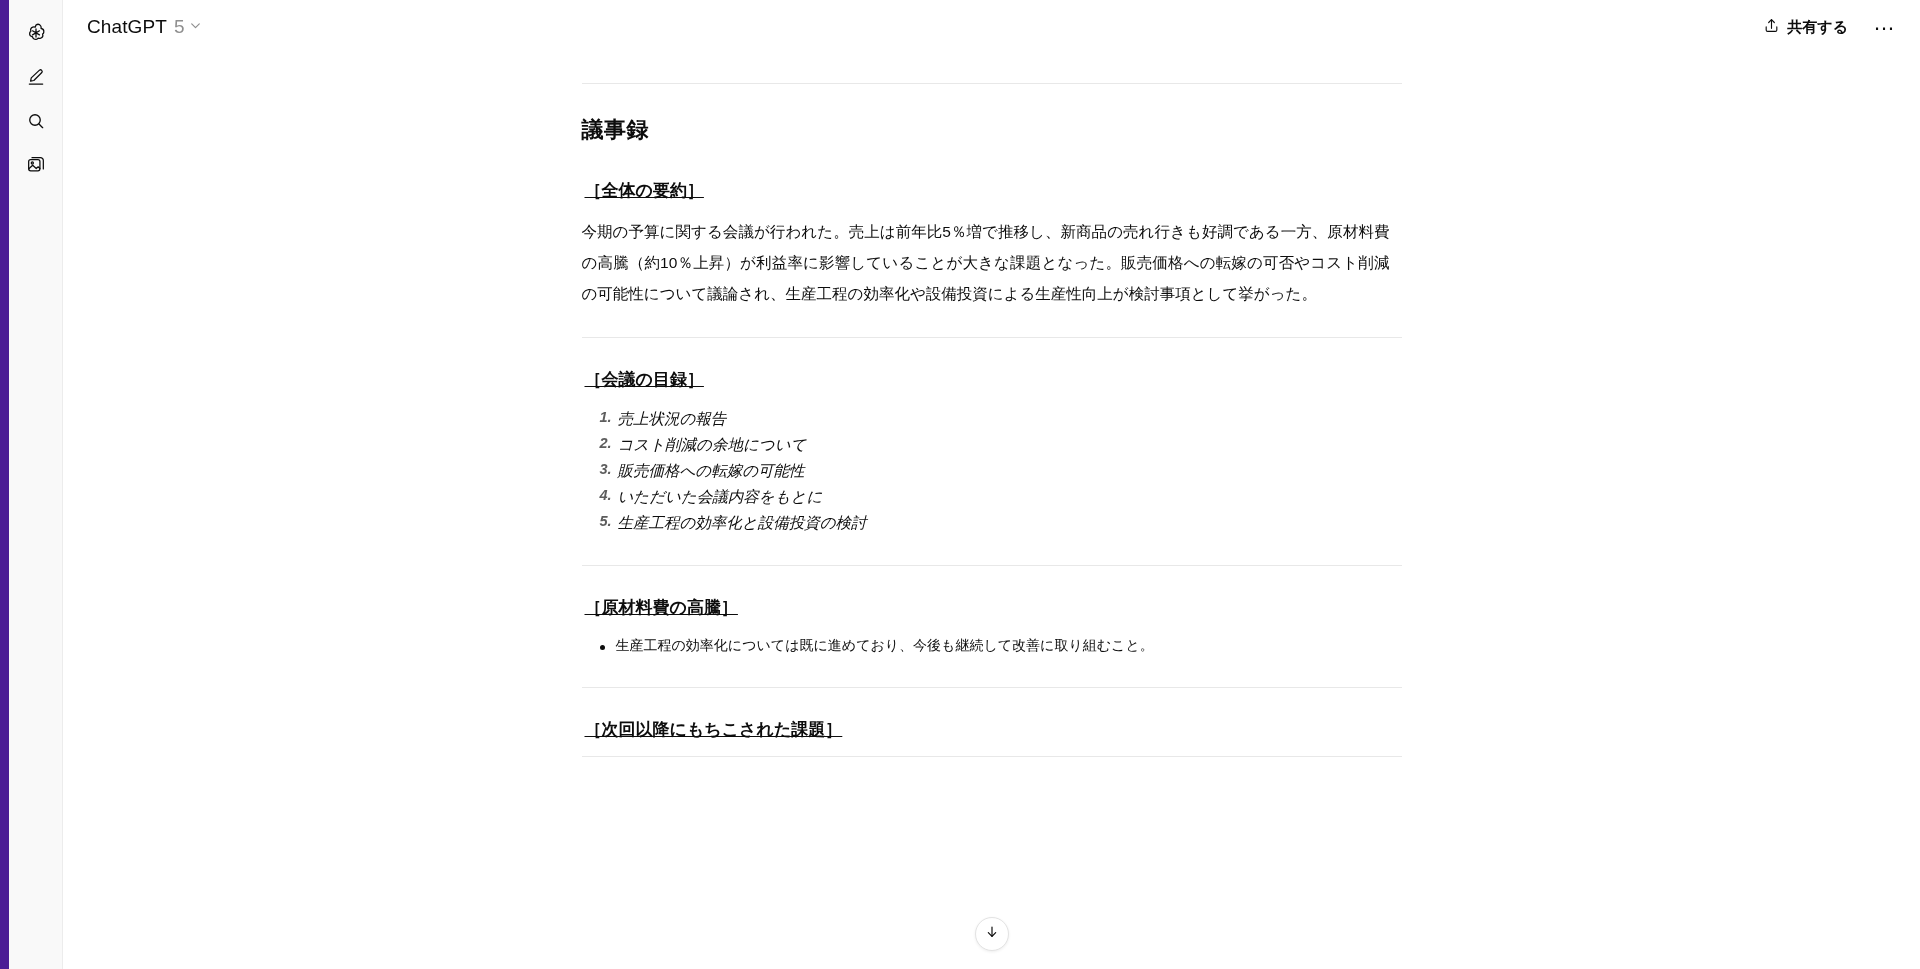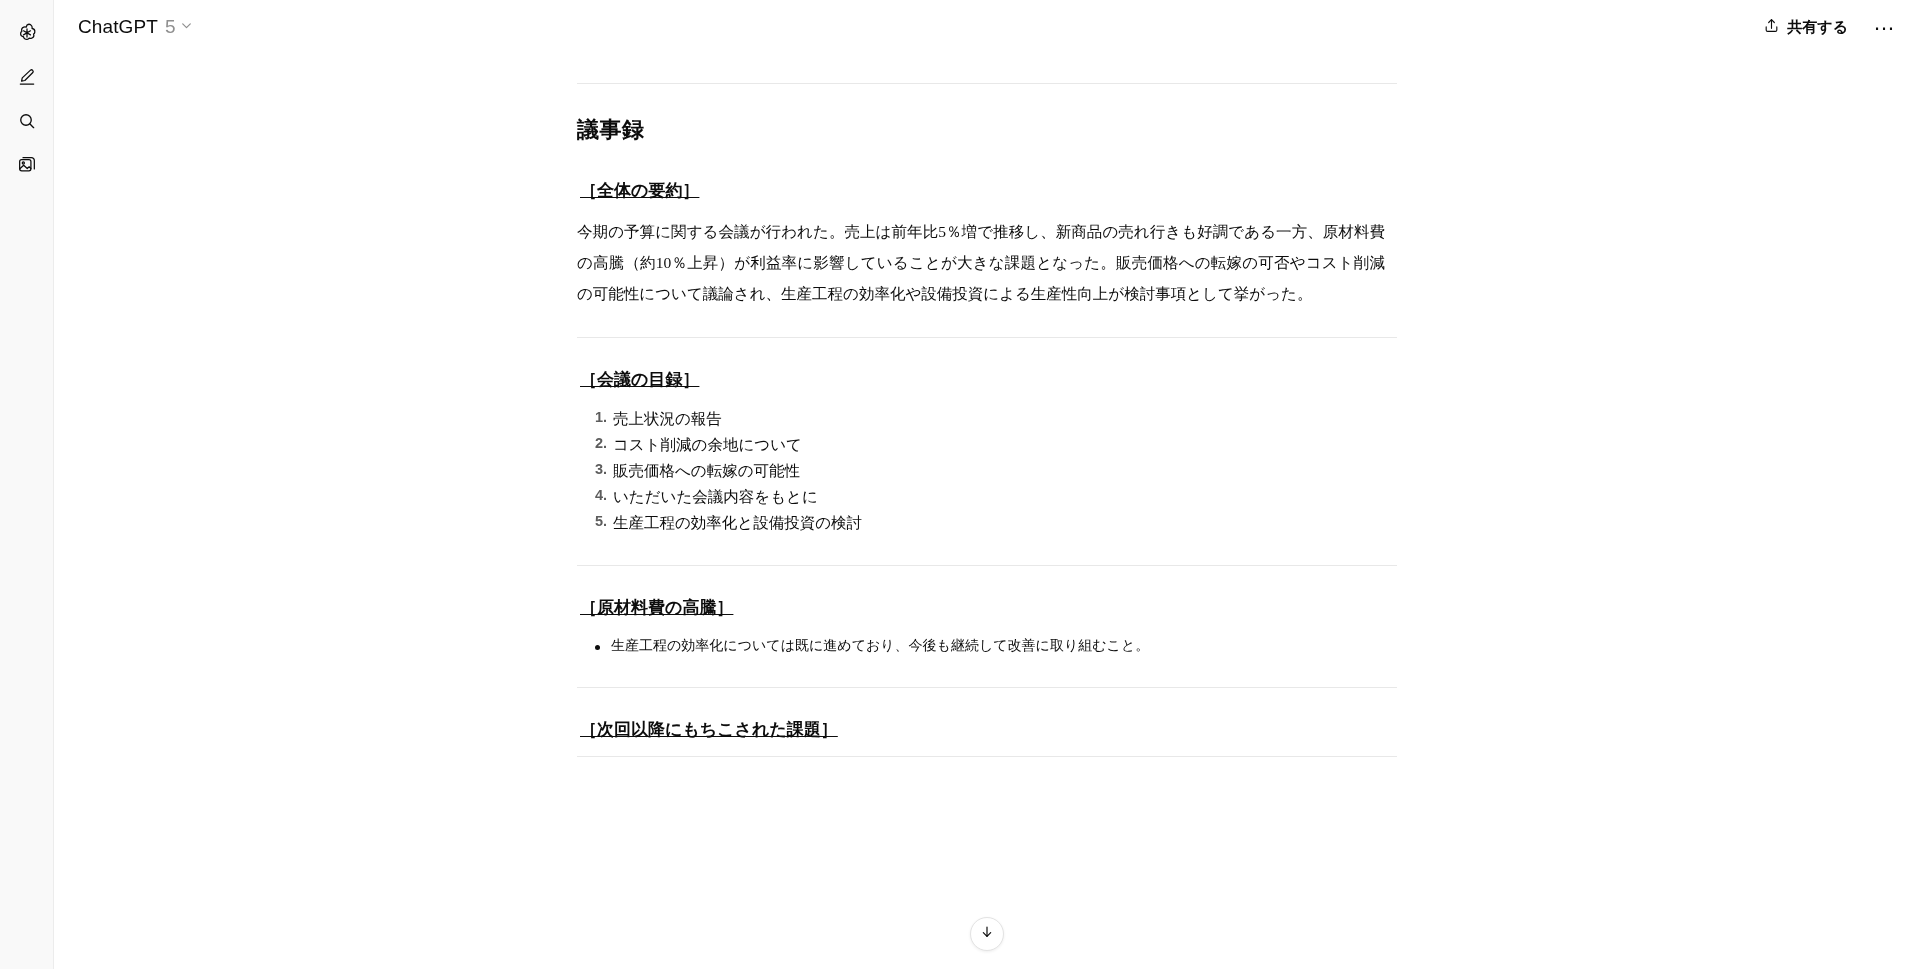--- a/index.html
+++ b/index.html
@@ -10,21 +10,22 @@
     background: #ffffff;
     font-family: "Liberation Sans", "DejaVu Sans", sans-serif;
     color: #0d0d0d;
   }
 
   #app {
     position: relative;
     width: 1920px;
     height: 969px;
     display: flex;
-    background: #a3a3a3;
+    background: #4c1d95;
+    padding-left: 9px;
   }
 
   
   .sidebar {
     width: 54px;
     flex: 0 0 54px;
     height: 969px;
     background: #f9f9f9;
     border-right: 1px solid #ececec;
     display: flex;
@@ -147,27 +148,27 @@
     font-weight: 700;
     margin: 0 0 10px 0;
     padding-left: 3px;
     text-decoration: underline;
   }
   .para {
     margin: 0 12px 28px 0;
     font-size: 15.5px;
     line-height: 2.0;
     text-align: justify;
-    font-family: Liberation Serif, serif;
   }
   ol.num-list {
     margin: 0 0 30px 0;
     padding-left: 34px;
     list-style: none;
     counter-reset: item;
+    font-style: italic;
   }
   ol.num-list li {
     counter-increment: item;
     position: relative;
     font-size: 15.5px;
     line-height: 1.62;
     padding-left: 2px;
     margin-bottom: 1px;
   }
   ol.num-list li::before {

